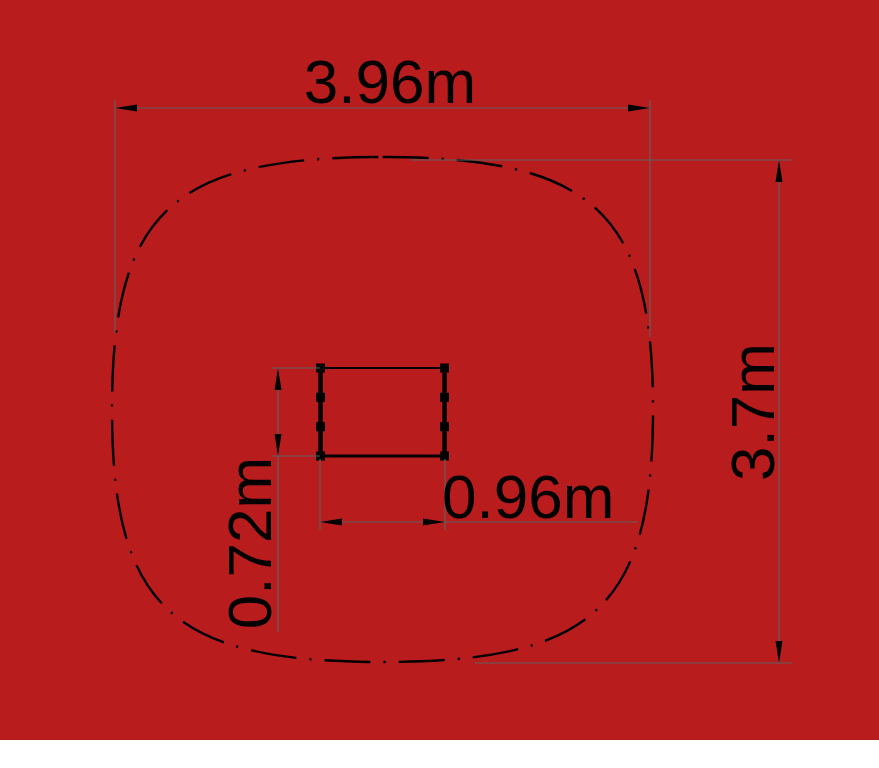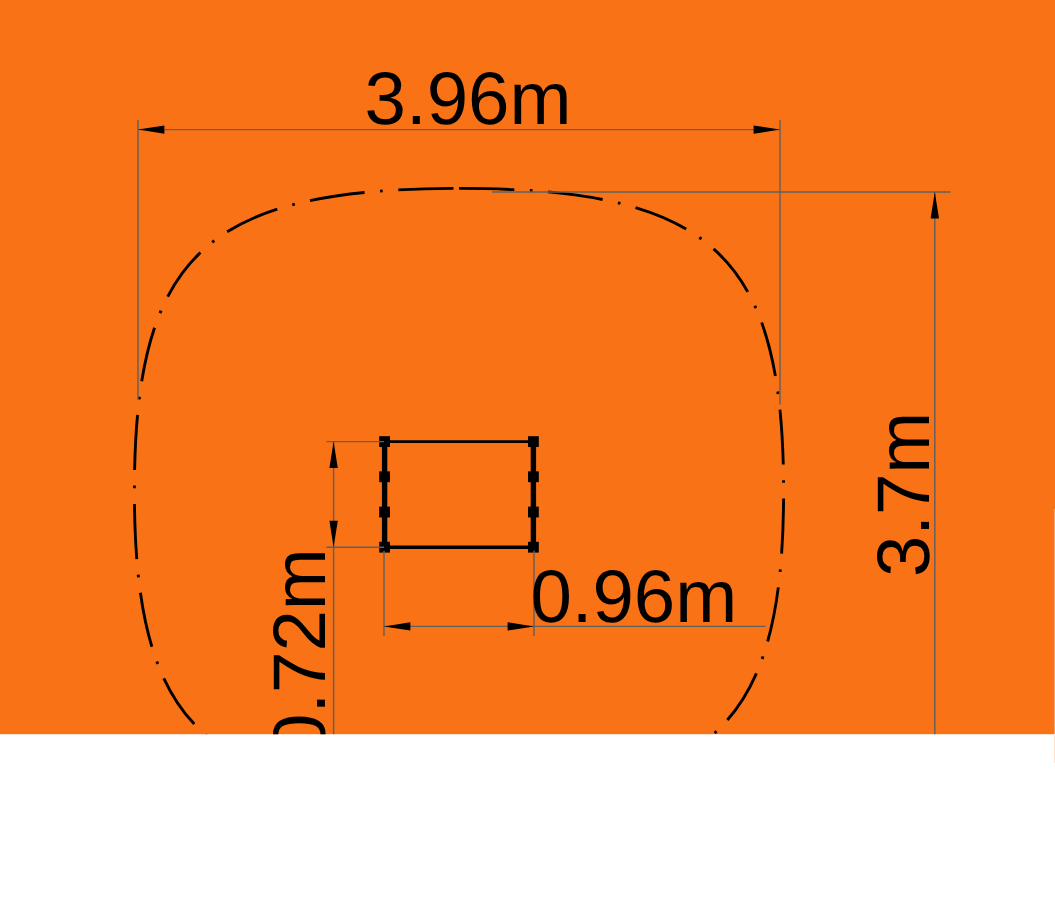--- a/index.html
+++ b/index.html
@@ -3,22 +3,22 @@
 <meta charset="utf-8">
 <style>
   html, body {
     margin: 0;
     padding: 0;
     background: #ffffff;
   }
   .canvas-wrap {
     position: relative;
     width: 879px;
-    height: 612px;
-    background: #f97316;
+    height: 740px;
+    background: #b91c1c;
     overflow: hidden;
   }
   svg text {
     font-family: "Liberation Sans", sans-serif;
     fill: #000000;
   }
   .dim-label {
     font-size: 62px;
   }
   .thin-line {

